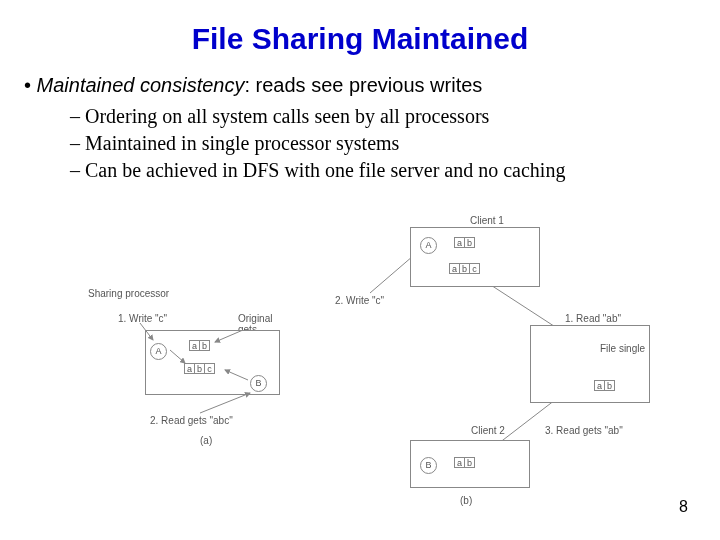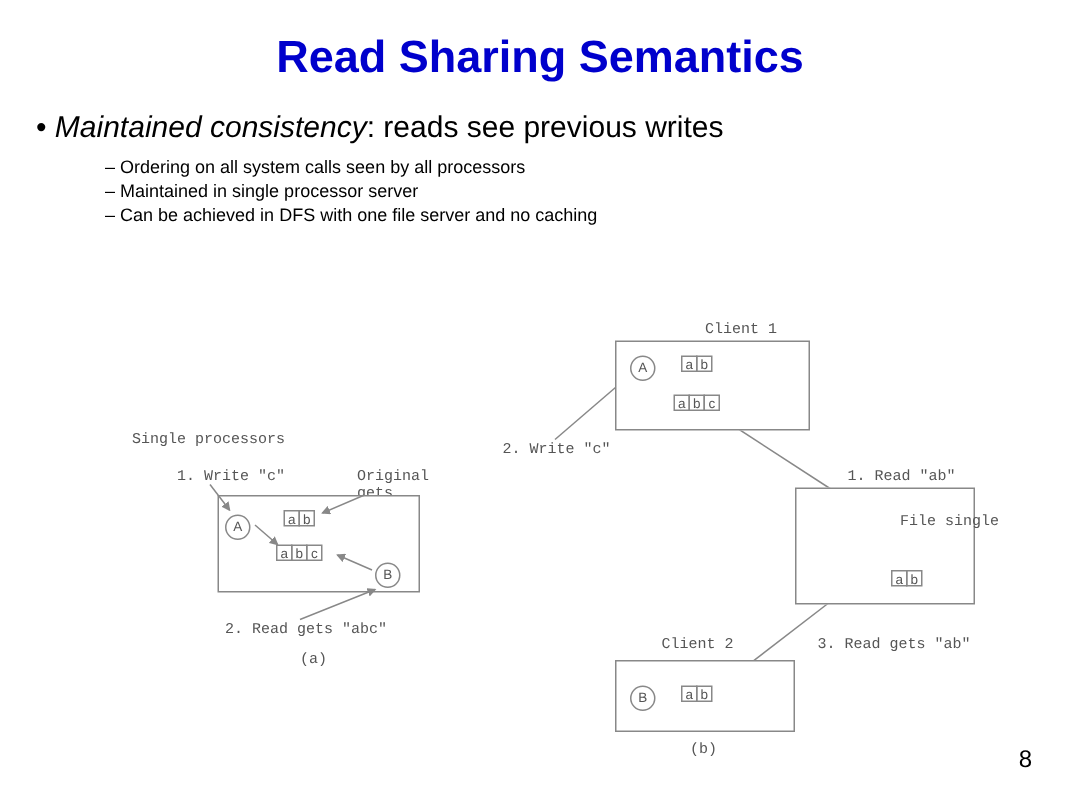--- a/index.html
+++ b/index.html
@@ -21,24 +21,25 @@
     margin-bottom: 18px;
   }
   .bullet1 {
     font-size: 20px;
     color: #000;
     margin-left: 24px;
     margin-bottom: 6px;
   }
   .bullet1 .em { font-style: italic; }
   .bullet2 {
-    font-size: 12px;
+    font-size: 20px;
     color: #000;
     margin-left: 70px;
     line-height: 1.35;
+    font-family: Liberation Serif, serif;
   }
   .dot::before { content: "• "; }
   .dash::before { content: "– "; }
   .diagram-area {
     position: absolute;
     left: 0;
     top: 215px;
     width: 720px;
     height: 300px;
   }
@@ -68,47 +69,47 @@
     position:absolute;
     width:15px;height:15px;
     border:1px solid #888;border-radius:50%;
     font-size:9px;line-height:15px;text-align:center;
     color:#555;background:#fff;
   }
   .lbl {
     position:absolute;
     font-size:10px;
     color:#555;
-    font-family: Liberation Mono, monospace;
+    font-family: Liberation Sans, sans-serif;
     white-space: nowrap;
   }
   .pagenum {
     position: absolute;
     right: 32px;
     bottom: 24px;
     font-size: 16px;
     color: #000;
   }
 </style>
 </head>
 <body>
 
-<div class="title">Read Sharing Semantics</div>
+<div class="title">File Sharing Maintained</div>
 
 <div class="bullet1 dot">
   <span class="em">Maintained consistency</span><span>: reads see previous writes</span>
 </div>
 
 <div class="bullet2 dash">Ordering on all system calls seen by all processors</div>
-<div class="bullet2 dash">Maintained in single processor server</div>
+<div class="bullet2 dash">Maintained in single processor systems</div>
 <div class="bullet2 dash">Can be achieved in DFS with one file server and no caching</div>
 
 <div class="diagram-area">
 
-  <div class="lbl" style="left:88px; top:73px;">Single processors</div>
+  <div class="lbl" style="left:88px; top:73px;">Sharing processor</div>
   <div class="lbl" style="left:118px; top:98px;">1. Write "c"</div>
   <div class="lbl" style="left:238px; top:98px; white-space:pre;">Original
 gets</div>
   <div class="box" style="left:145px; top:115px; width:135px; height:65px;"></div>
   <div class="circ" style="left:150px; top:128px;">A</div>
   <div class="cells" style="left:190px; top:125px;">
     <span>a</span>
       <span>b</span>
   </div>
   <div class="cells" style="left:185px; top:148px;">
@@ -153,21 +154,21 @@
   <div class="lbl" style="left:335px; top:80px;">2. Write "c"</div>
   <div class="lbl" style="left:565px; top:98px;">1. Read "ab"</div>
 
   <div class="box" style="left:530px; top:110px; width:120px; height:78px;"></div>
   <div class="lbl" style="left:600px; top:128px;">File single</div>
   <div class="cells" style="left:595px; top:165px;">
     <span>a</span>
       <span>b</span>
   </div>
 
-  <div class="lbl" style="left:441px; top:210px;text-align:center;">Client 2</div>
+  <div class="lbl" style="left:471px; top:210px;text-align:center;">Client 2</div>
   <div class="lbl" style="left:545px; top:210px;">3. Read gets "ab"</div>
   <div class="box" style="left:410px; top:225px; width:120px; height:48px;"></div>
   <div class="circ" style="left:420px; top:242px;">B</div>
   <div class="cells" style="left:455px; top:242px;">
     <span>a</span>
       <span>b</span>
   </div>
   <div class="lbl" style="left:460px; top:280px;">(b)</div>
 
 </div>

